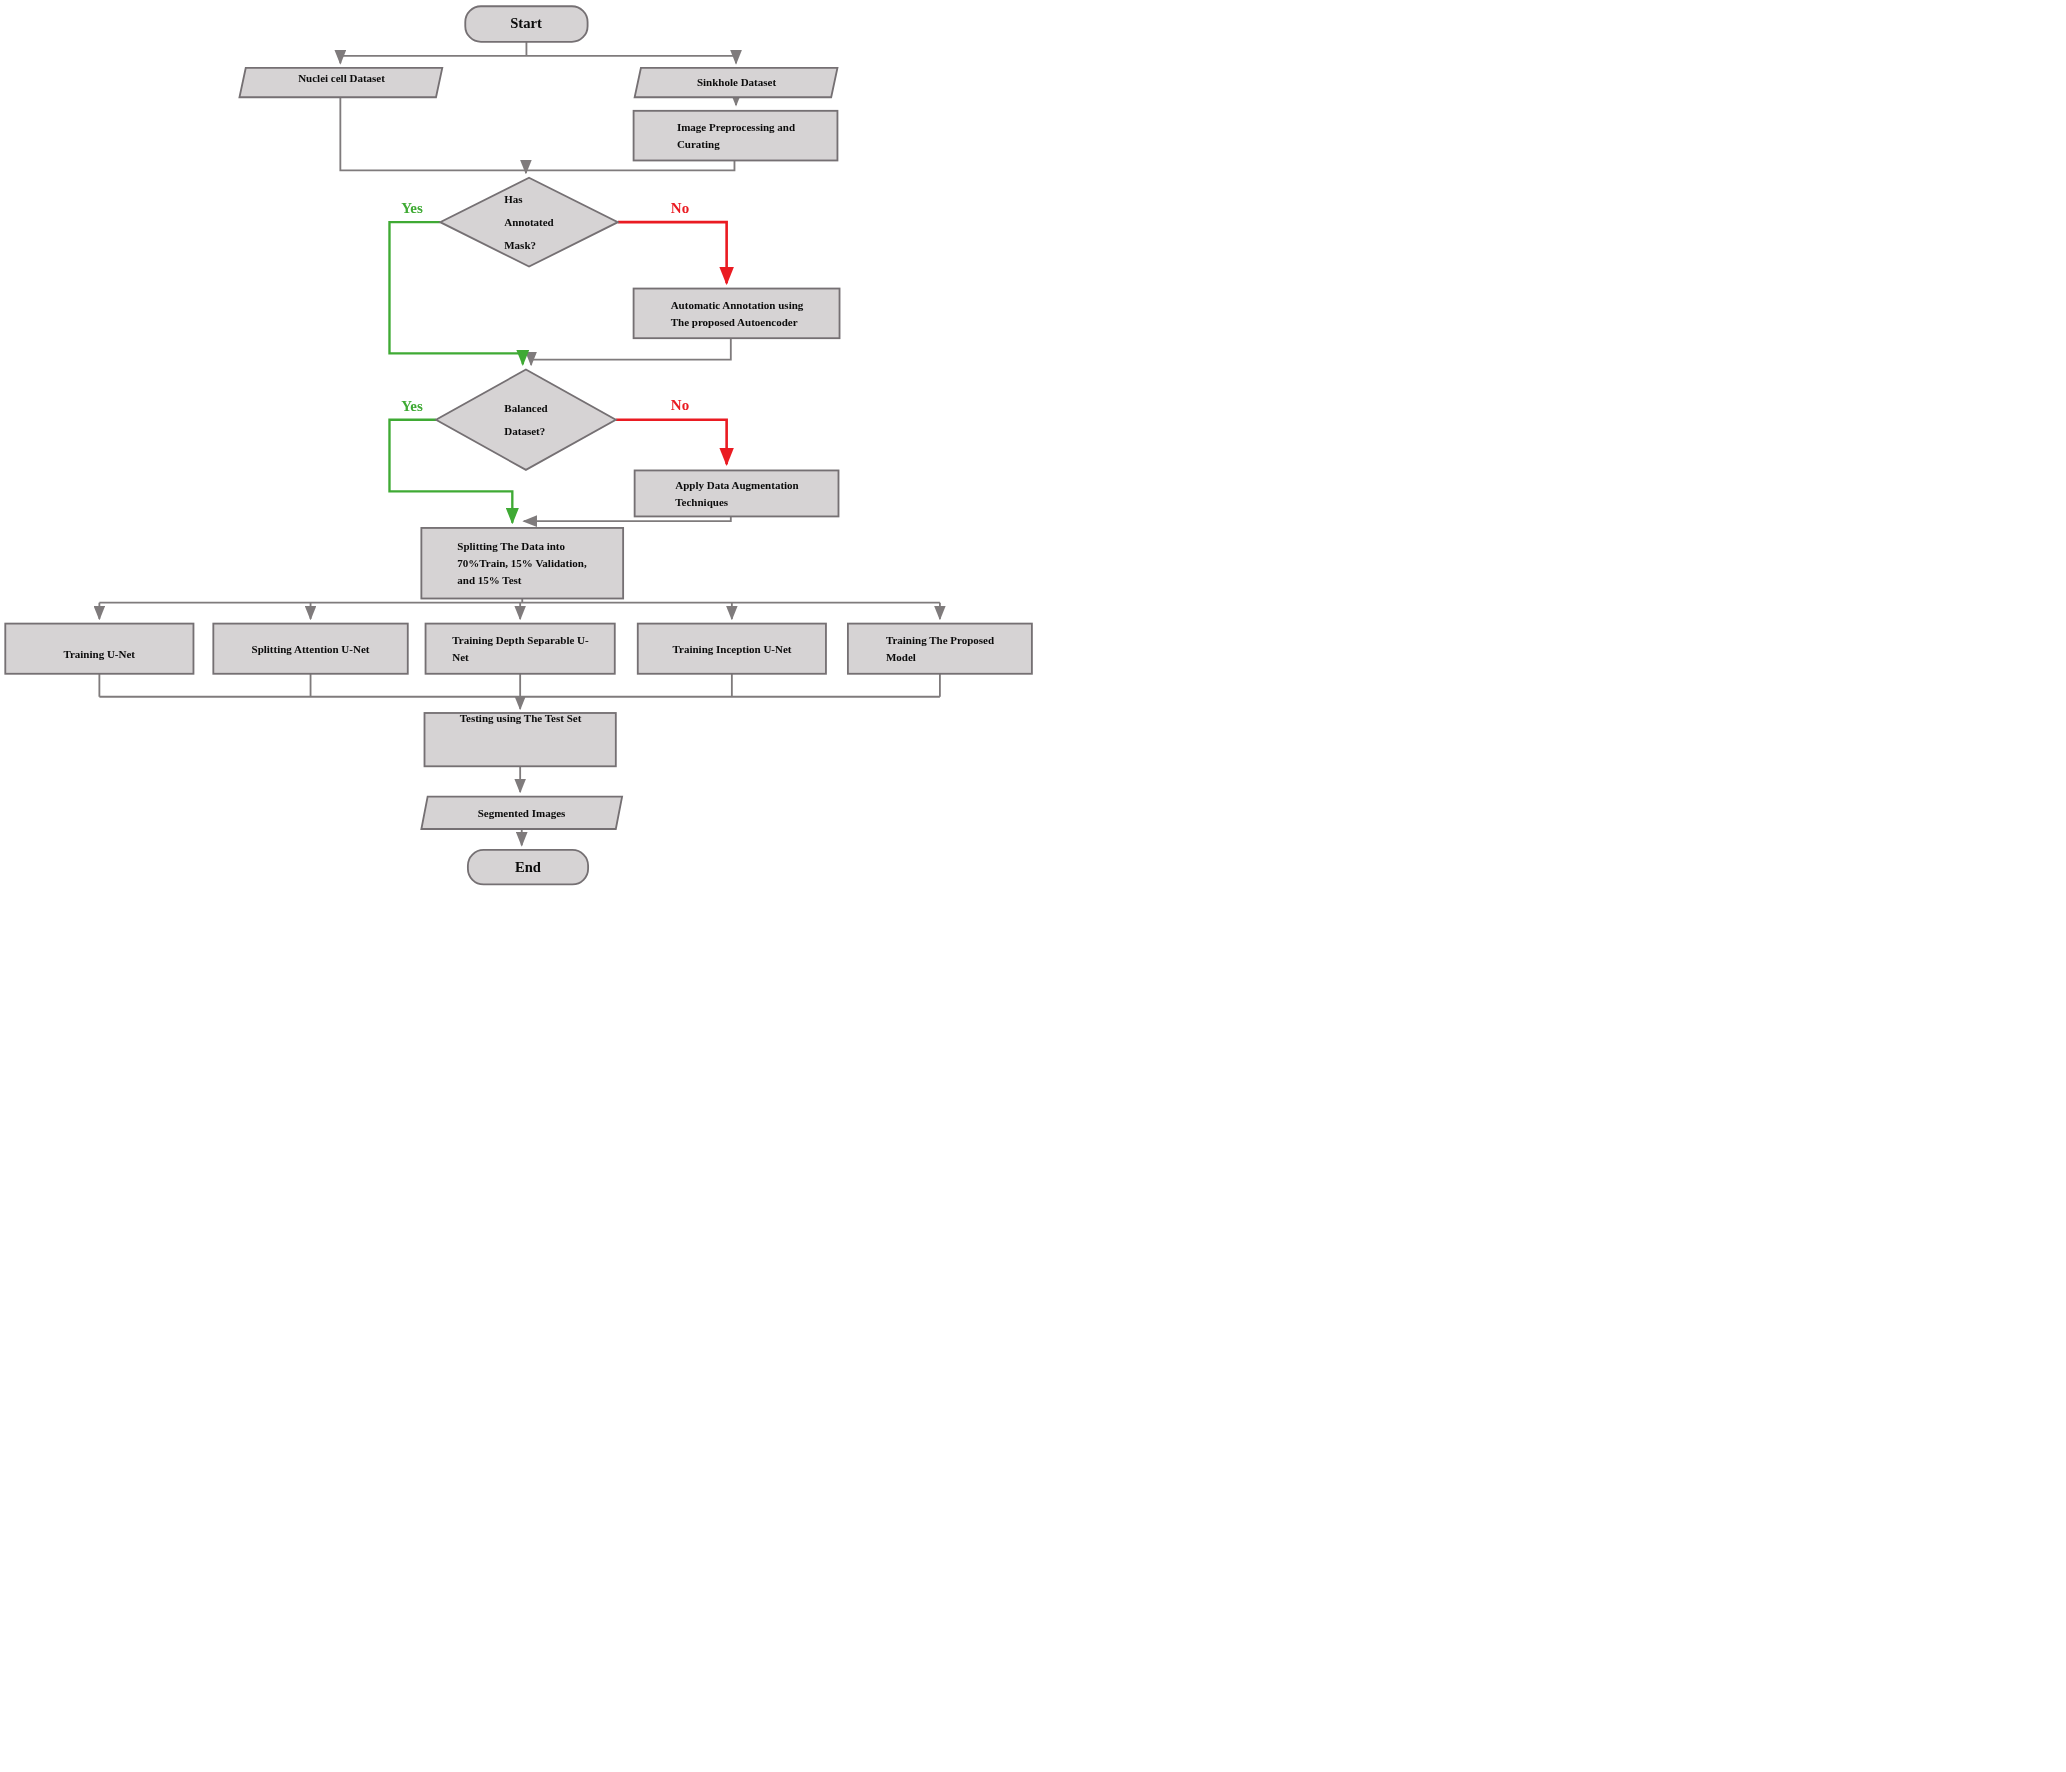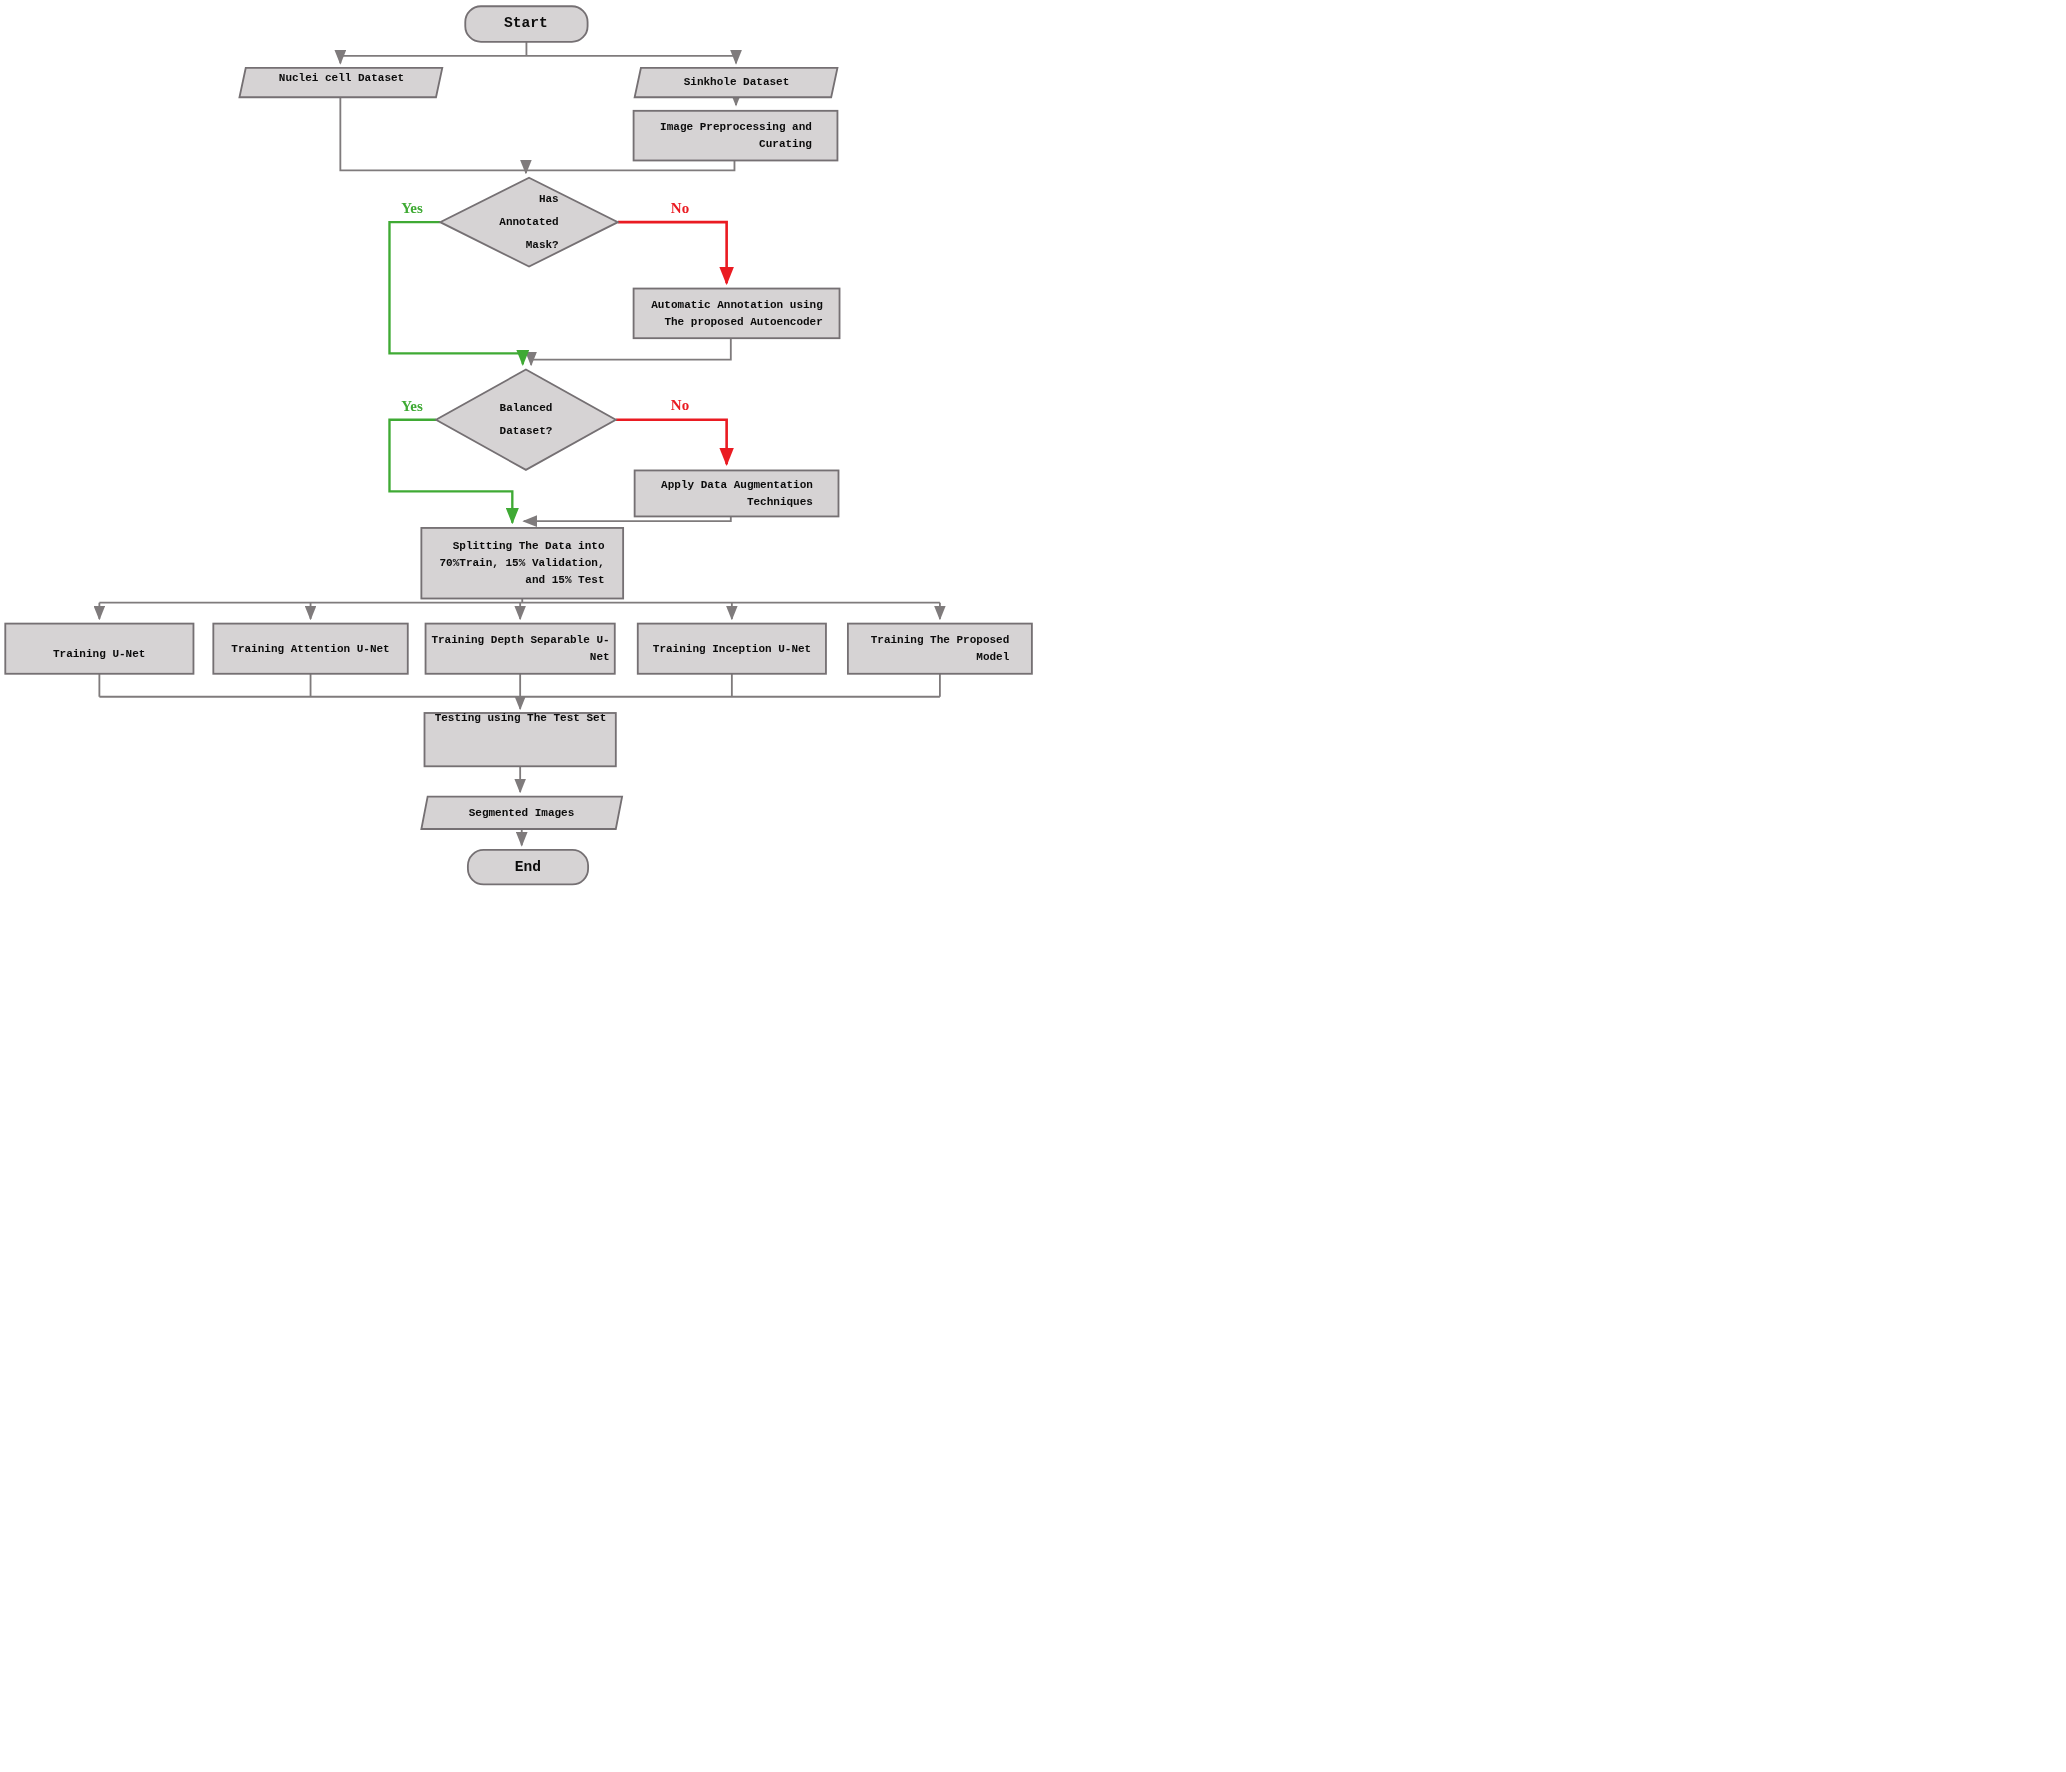--- a/index.html
+++ b/index.html
@@ -14,28 +14,27 @@
   .shape{fill:var(--node_fill,#d6d3d4);stroke:var(--node_border,#757073);stroke-width:3.5px;}
   .edge{stroke:var(--line_gray,#7f7b7c);stroke-width:3.5px;fill:none;}
   .edge-yes{stroke:var(--yes_green,#3faa34);stroke-width:4.5px;fill:none;}
   .edge-no{stroke:var(--no_red,#ea1b22);stroke-width:5px;fill:none;}
   .ah-gray{fill:var(--line_gray,#7f7b7c);}
   .ah-yes{fill:var(--yes_green,#3faa34);}
   .ah-no{fill:var(--no_red,#ea1b22);}
   .label{
     position:absolute;
     display:flex;align-items:center;justify-content:center;
-    text-align:right;
+    text-align:left;
     font-weight:bold;
     font-size:11px;
     line-height:1.5;
     color:var(--text_black,#0b0b0b);
     white-space:pre-line;
     pointer-events:none;
-    font-family:Liberation Mono, monospace;
   }
   .label.big{font-size:14.6px;}
   .label.diamond-text{line-height:2.1;}
   .label.tight{line-height:1.55;}
   .edge-label{
     position:absolute;
     display:flex;align-items:center;justify-content:center;
     font-weight:bold;font-size:15px;
     font-family:"Liberation Serif","DejaVu Serif",serif;
   }
@@ -133,21 +132,21 @@
 
   <div class="label tight" style="left:635px;top:471px;width:204px;height:46px">Apply Data Augmentation
 Techniques</div>
 
   <div class="label tight" style="left:421px;top:528px;width:202px;height:71px">Splitting The Data into
 70%Train, 15% Validation,
 and 15% Test</div>
 
   <div class="label" style="left:5.2px;top:624px;width:188px;height:60px">Training U-Net</div>
 
-  <div class="label" style="left:213px;top:624px;width:195px;height:50px">Training Attention U-Net</div>
+  <div class="label" style="left:213px;top:624px;width:195px;height:50px">Splitting Attention U-Net</div>
 
   <div class="label tight" style="left:426px;top:624px;width:189px;height:50px">Training Depth Separable U-
 Net</div>
 
   <div class="label" style="left:638px;top:624px;width:188px;height:50px">Training Inception U-Net</div>
 
   <div class="label tight" style="left:848px;top:624px;width:184px;height:50px">Training The Proposed
 Model</div>
 
   <div class="label" style="left:425px;top:692px;width:191px;height:53px">Testing using The Test Set</div>

